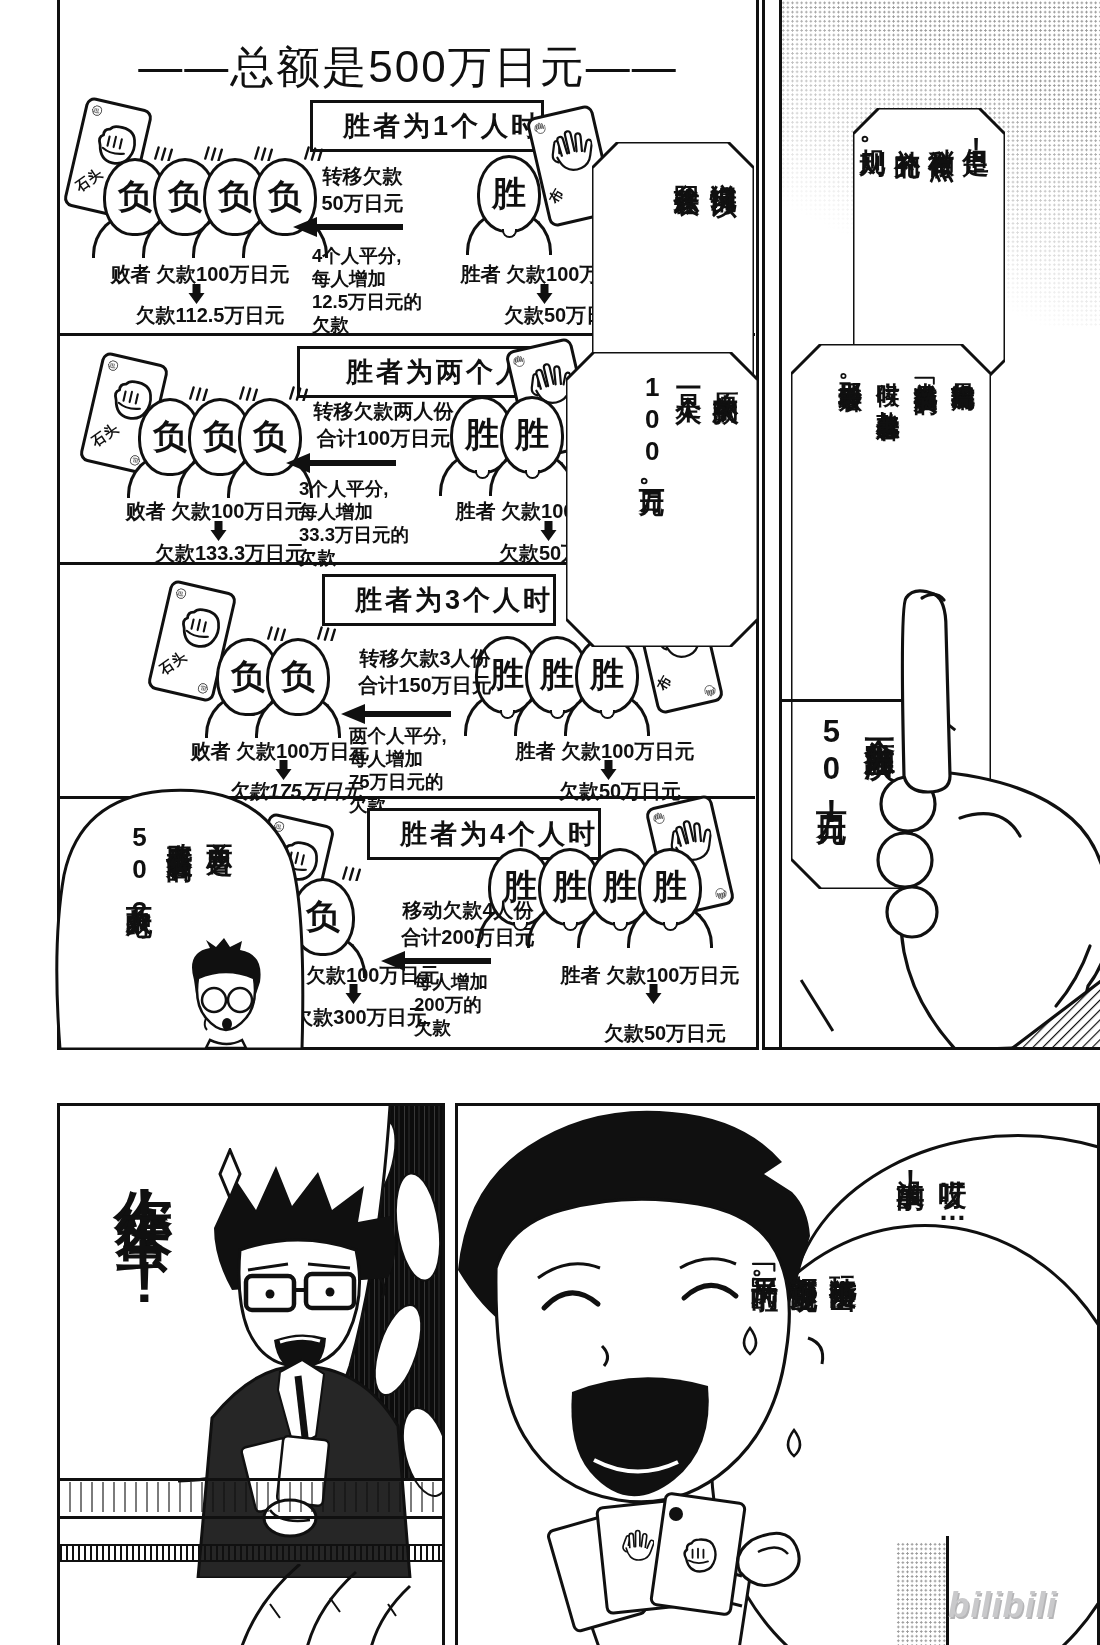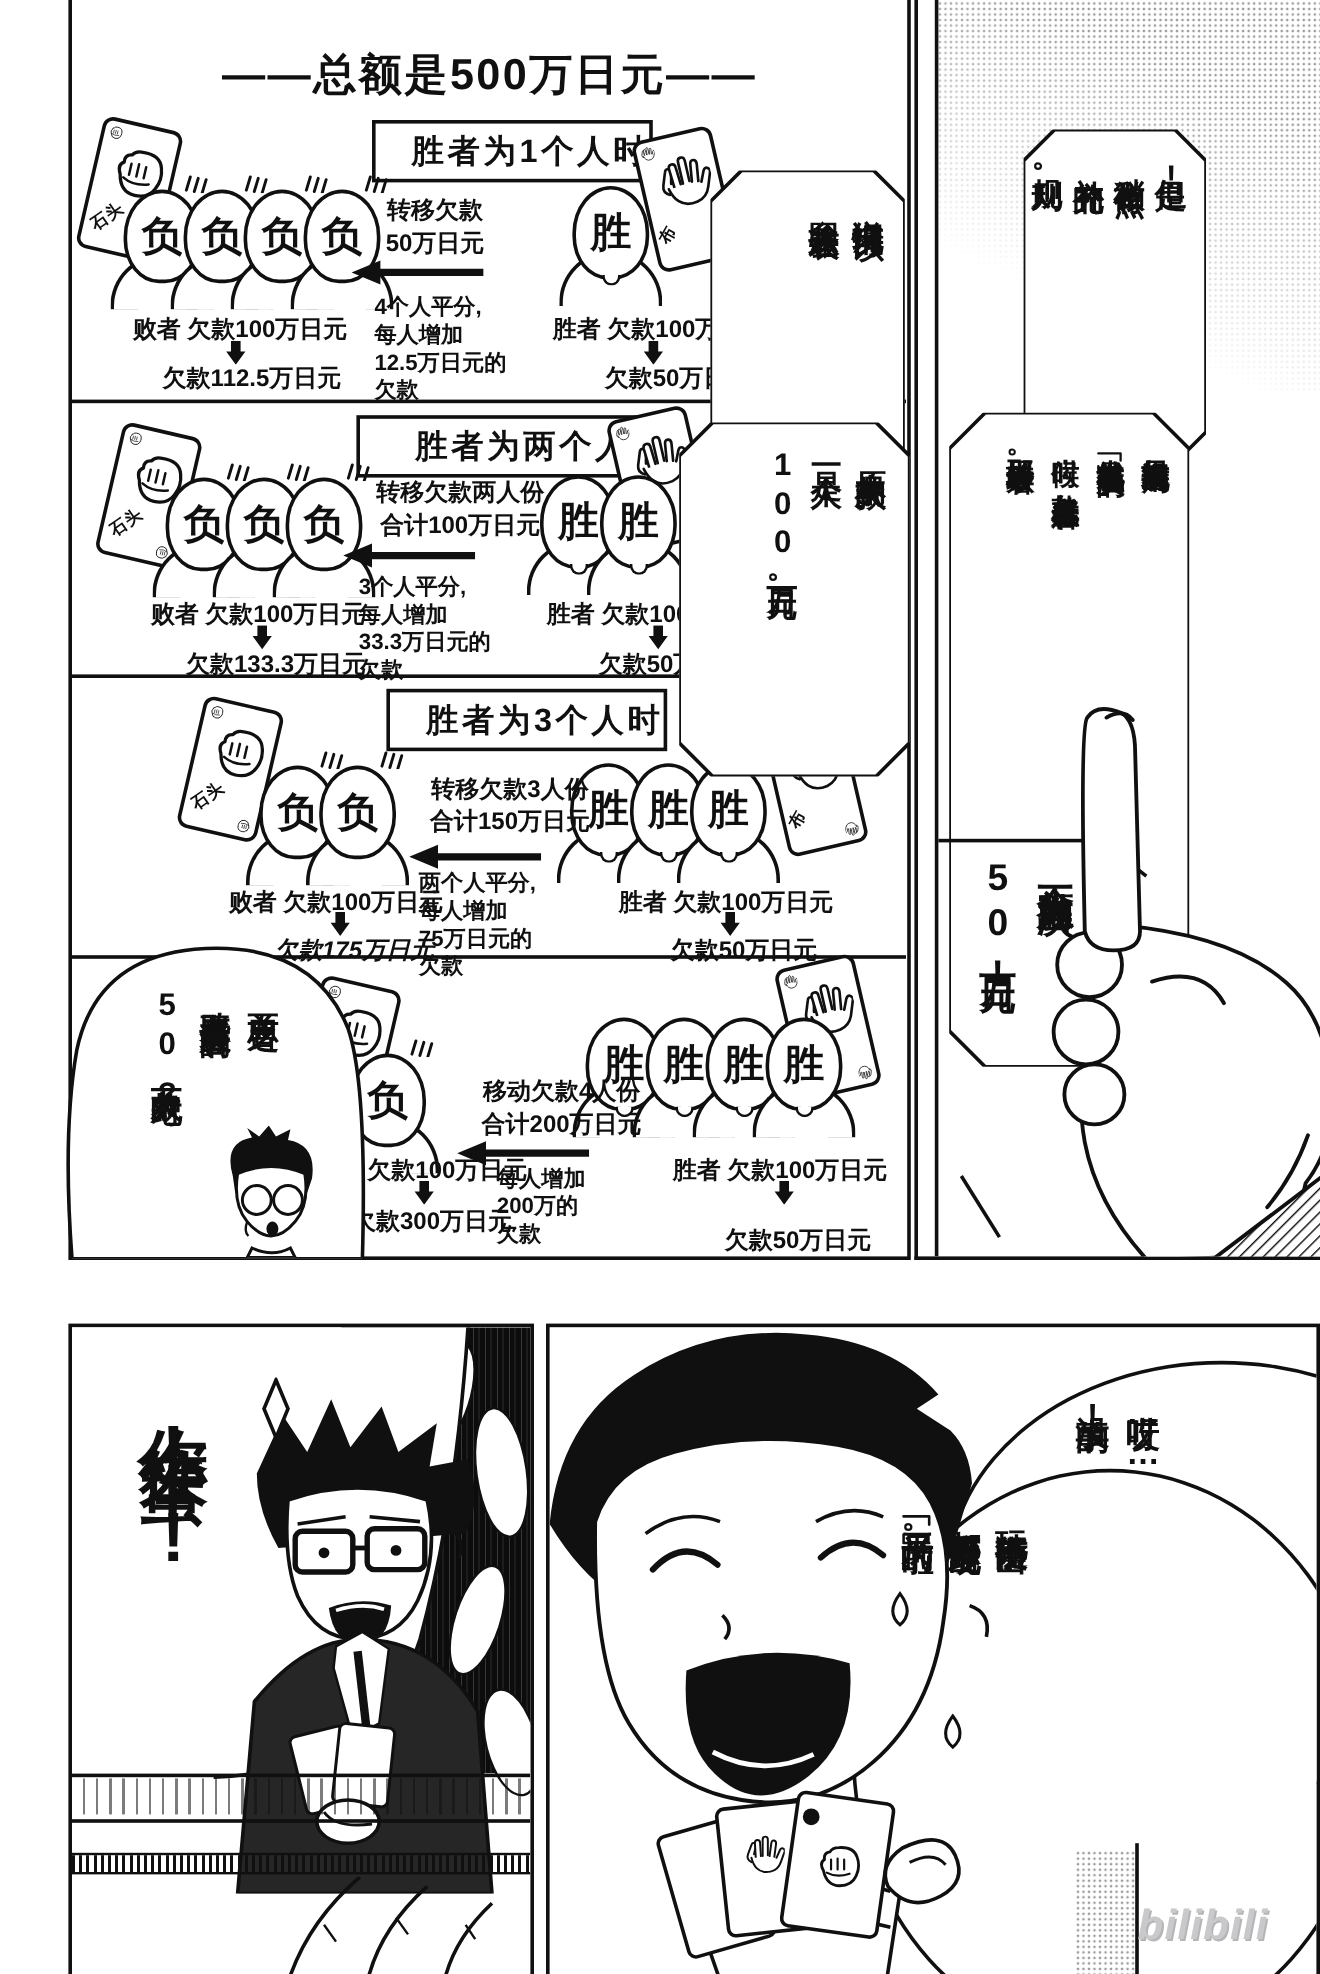--- a/index.html
+++ b/index.html
@@ -84,21 +84,21 @@
   </defs>
 </svg>
 
 <div id="page">
 
   <div class="abs" style="left:57px; top:-4px; width:702px; height:1054px; border:3.5px solid #101010;"></div>
   <div class="line" style="left:60px; top:333px; width:695px; height:3px;"></div>
   <div class="line" style="left:60px; top:562px; width:695px; height:3px;"></div>
   <div class="line" style="left:60px; top:796px; width:695px; height:3px;"></div>
 
-  <div class="cap capc" style="left:57px; top:38px; width:702px; font-size:36px; font-weight:700; letter-spacing:2px;">——总额是500万日元——</div>
+  <div class="cap capc" style="left:57px; top:38px; width:702px; font-size:44px; font-weight:400; letter-spacing:2px;">——总额是500万日元——</div>
 
   <div class="hbox" style="left:310px; top:100px; width:234px; height:52px;">
       <span>胜者为1个人时</span>
     </div>
   <div class="card" style="left:74px; top:102px; transform:rotate(13deg);">
     <svg class="ctl">
         <use href="#sym-fist"></use>
       </svg>
     <svg class="cicon">
         <use href="#sym-fist"></use>
@@ -362,20 +362,23 @@
   <svg class="arrowD" style="left:275px; top:760px;">
       <use href="#sym-arrowD"></use>
     </svg>
   <div class="cap capc" style="left:190px; top:778px; width:210px;font-style:italic;">欠款175万日元</div>
   <div class="cap capc" style="left:500px; top:738px; width:210px;">胜者 欠款100万日元</div>
   <svg class="arrowD" style="left:600px; top:760px;">
       <use href="#sym-arrowD"></use>
     </svg>
   <div class="cap capc" style="left:515px; top:778px; width:210px;">欠款50万日元</div>
 
+  <div class="hbox" style="left:367px; top:808px; width:234px; height:52px;">
+      <span>胜者为4个人时</span>
+    </div>
   <div class="card" style="left:256px; top:818px; transform:rotate(13deg);">
     <svg class="ctl">
         <use href="#sym-fist"></use>
       </svg>
     <svg class="cicon">
         <use href="#sym-fist"></use>
       </svg>
     <span class="clabel">石头</span>
     <svg class="cbr">
         <use href="#sym-fist"></use>

